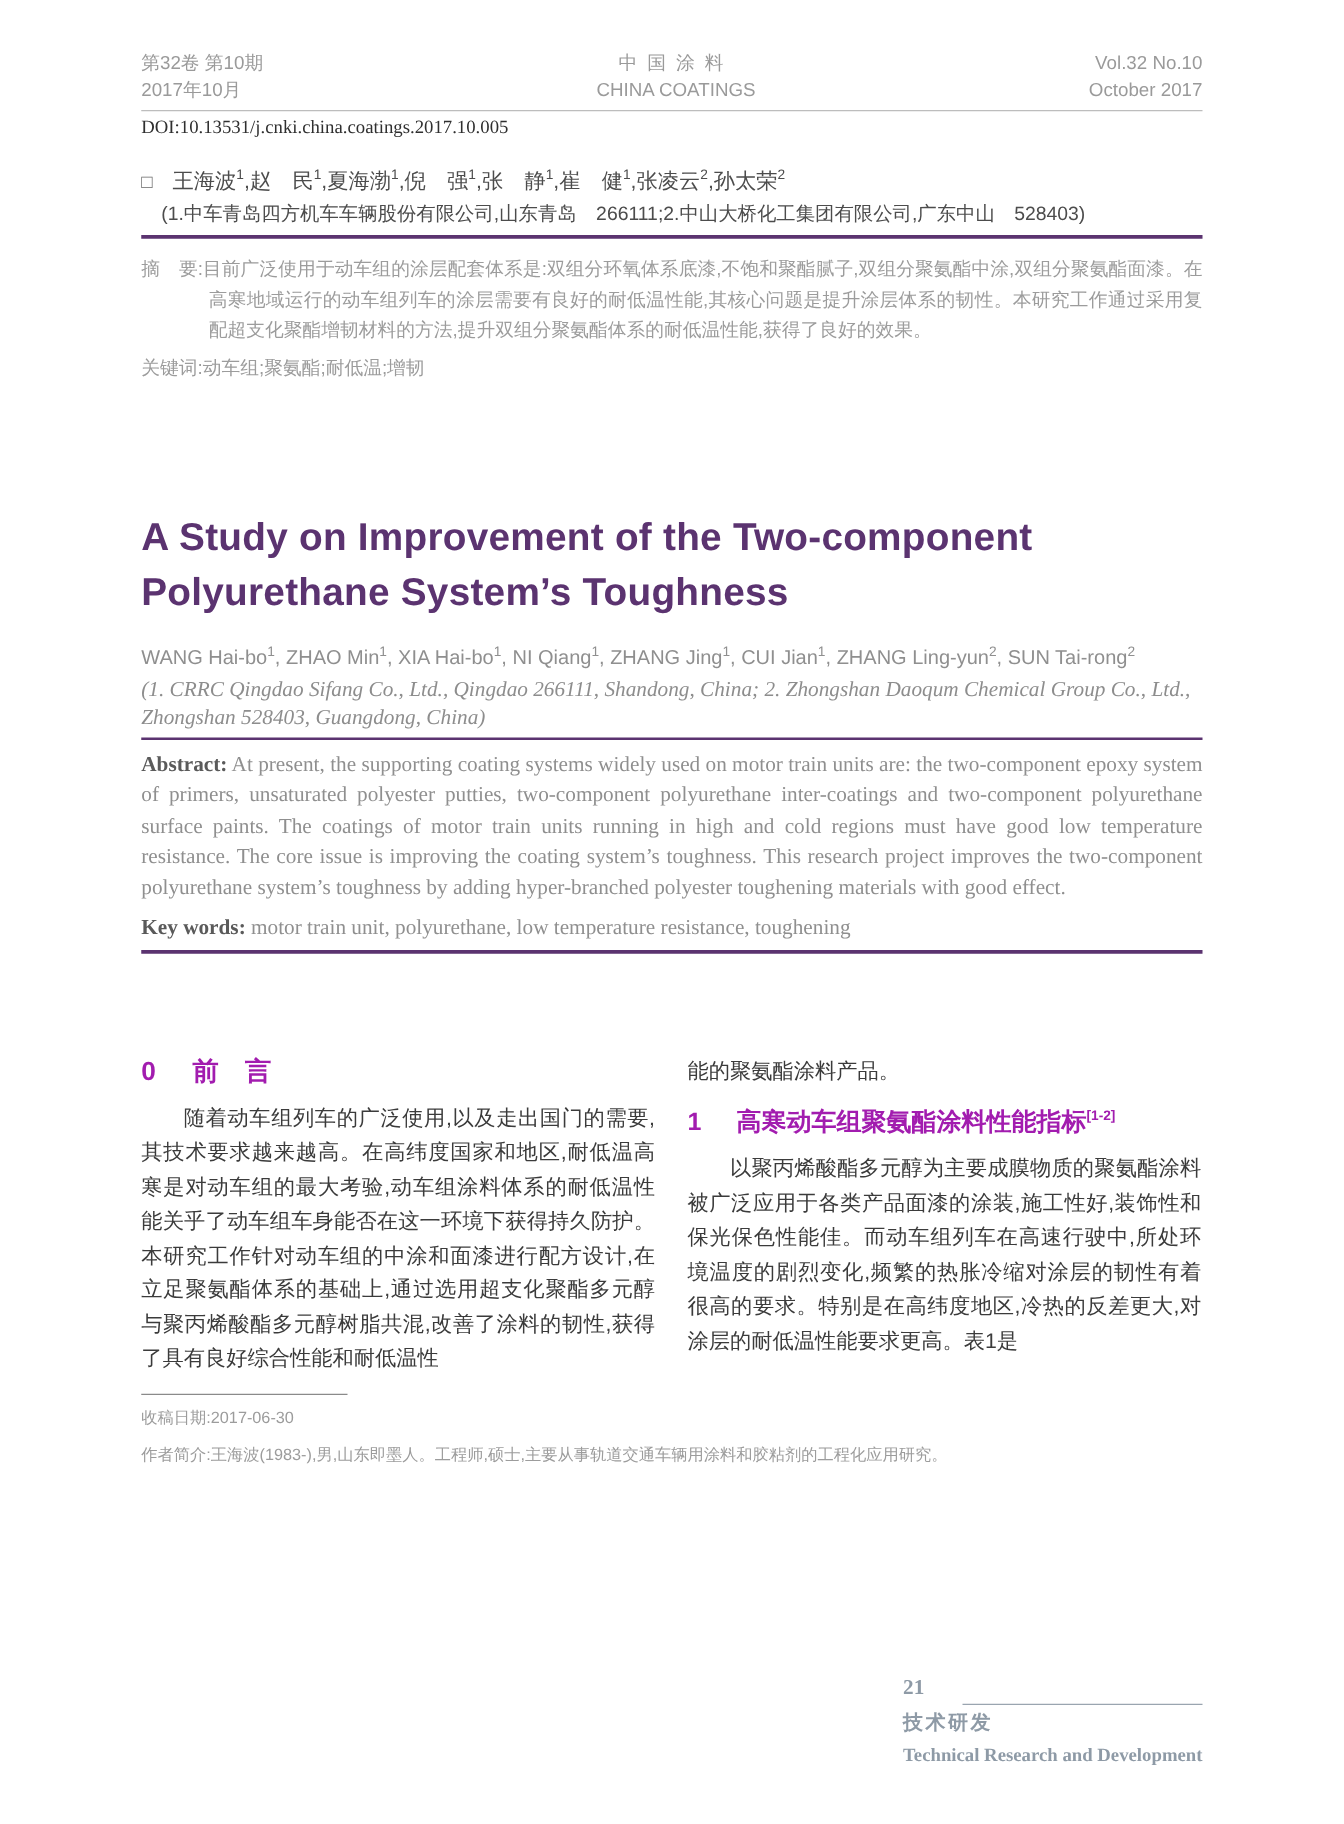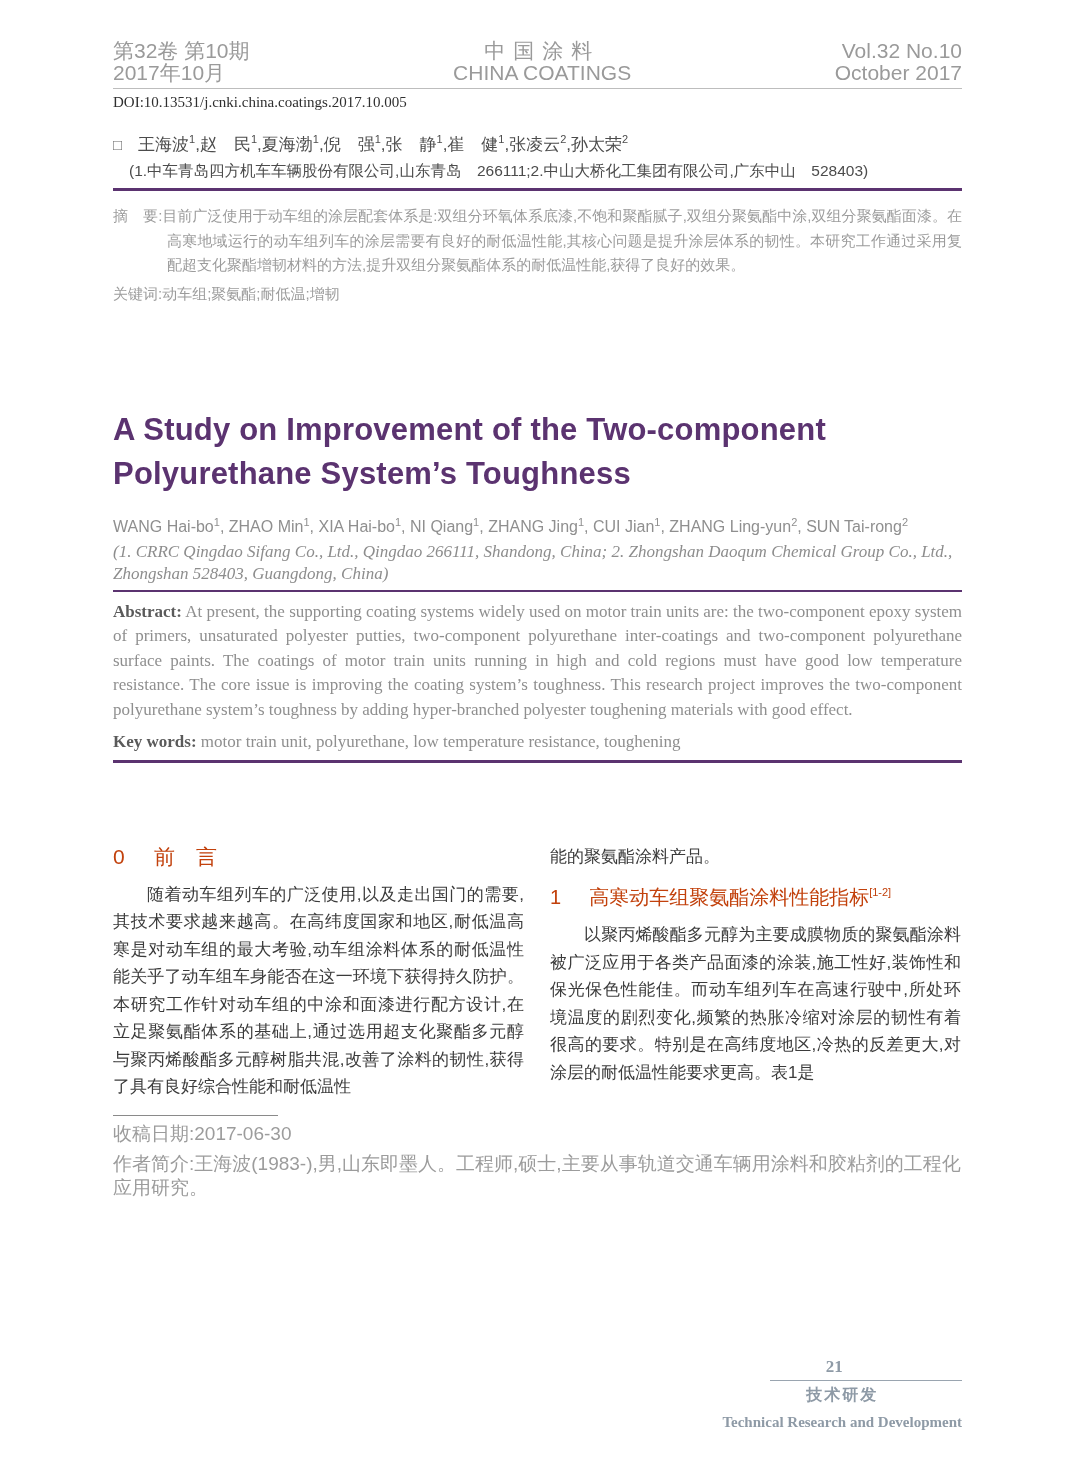--- a/index.html
+++ b/index.html
@@ -6,21 +6,21 @@
   html,body { background:#ffffff; }
   body {
     width:1075px; height:1459px; overflow:hidden;
     font-family:"Liberation Sans","DejaVu Sans",sans-serif;
     color:#3b3b3b;
   }
   .page { width:1075px; height:1459px; padding:40px 113px 0 113px; position:relative; }
 
   
   .jheader { display:flex; justify-content:space-between; align-items:flex-start;
-             font-size:21px; line-height:22px; color:#9a9a9a; }
+             font-size:15px; line-height:22px; color:#9a9a9a; }
   .jheader .center { text-align:center; }
   .jheader .right  { text-align:right; }
   .jheader .journal-cn { letter-spacing:8px; }
   .header-divider { margin-top:4px; border:none; border-top:1px solid #bdbdbd; height:0; }
   .doi { margin-top:5px; font-family:"Liberation Serif","DejaVu Serif",serif;
          font-size:15px; color:#2f2f2f; }
 
   
   .title-cn { margin-top:112px; font-size:48px; font-weight:800; letter-spacing:7px;
               color:#5b3370; white-space:nowrap; }
@@ -45,35 +45,35 @@
               font-style:italic; font-size:17px; line-height:22px; color:#8d8d8d; }
   .rule-thin { border:none; height:2px; background:#5b3370; margin-top:5px; }
   .abstract-en { margin-top:8px; font-family:"Liberation Serif","DejaVu Serif",serif;
                  font-size:17px; line-height:24.5px; color:#8f8f8f; text-align:justify; }
   .abstract-en b, .abstract-en .lbl { color:#5a5a5a; font-weight:bold; }
   .rule3 { border:none; height:3px; background:#5b3370; margin-top:5px; }
 
   
   .columns { margin-top:80px; display:flex; gap:26px; }
   .col { width:411px; }
-  .sec-head { color:#c2410c; font-weight:normal; }
+  .sec-head { color:#a21caf; font-weight:bold; }
   .sec-head.h0 { font-size:21px; }
   .sec-head.h1 { font-size:20px; margin-top:14px; }
   .sec-head .num { margin-right:1.4em; }
   .body-p { margin-top:10px; font-size:17px; line-height:27.5px; color:#3b3b3b;
             text-align:justify; text-indent:2em; }
   .body-p.cont { margin-top:0; text-indent:0; }
 
   
   .footnotes { margin-top:14px; }
   .fn-divider { border:none; border-top:1px solid #8a8a8a; width:165px; height:0; }
-  .fn-line { margin-top:6px; font-size:19px; color:#9c9c9c; line-height:24px; }
+  .fn-line { margin-top:6px; font-size:13px; color:#9c9c9c; line-height:24px; }
 
   
-  .pfooter { position:absolute; right:113px; bottom:28px; text-align:center; color:#8e9aa6; }
+  .pfooter { position:absolute; right:113px; bottom:45px; text-align:left; color:#8e9aa6; }
   .pfooter .pageno { font-family:"Liberation Serif","DejaVu Serif",serif; font-weight:bold;
                      font-size:17px; padding-right:16px; }
   .pfooter .foot-line { border:none; border-top:1px solid #9aa5b0; width:192px; margin:3px 0 4px auto; }
   .pfooter .tag-cn { font-size:16px; font-weight:bold; letter-spacing:2px; }
   .pfooter .tag-en { margin-top:8px; font-family:"Liberation Serif","DejaVu Serif",serif;
                      font-weight:bold; font-size:15px; }
 </style>
 </head>
 <body>
 

